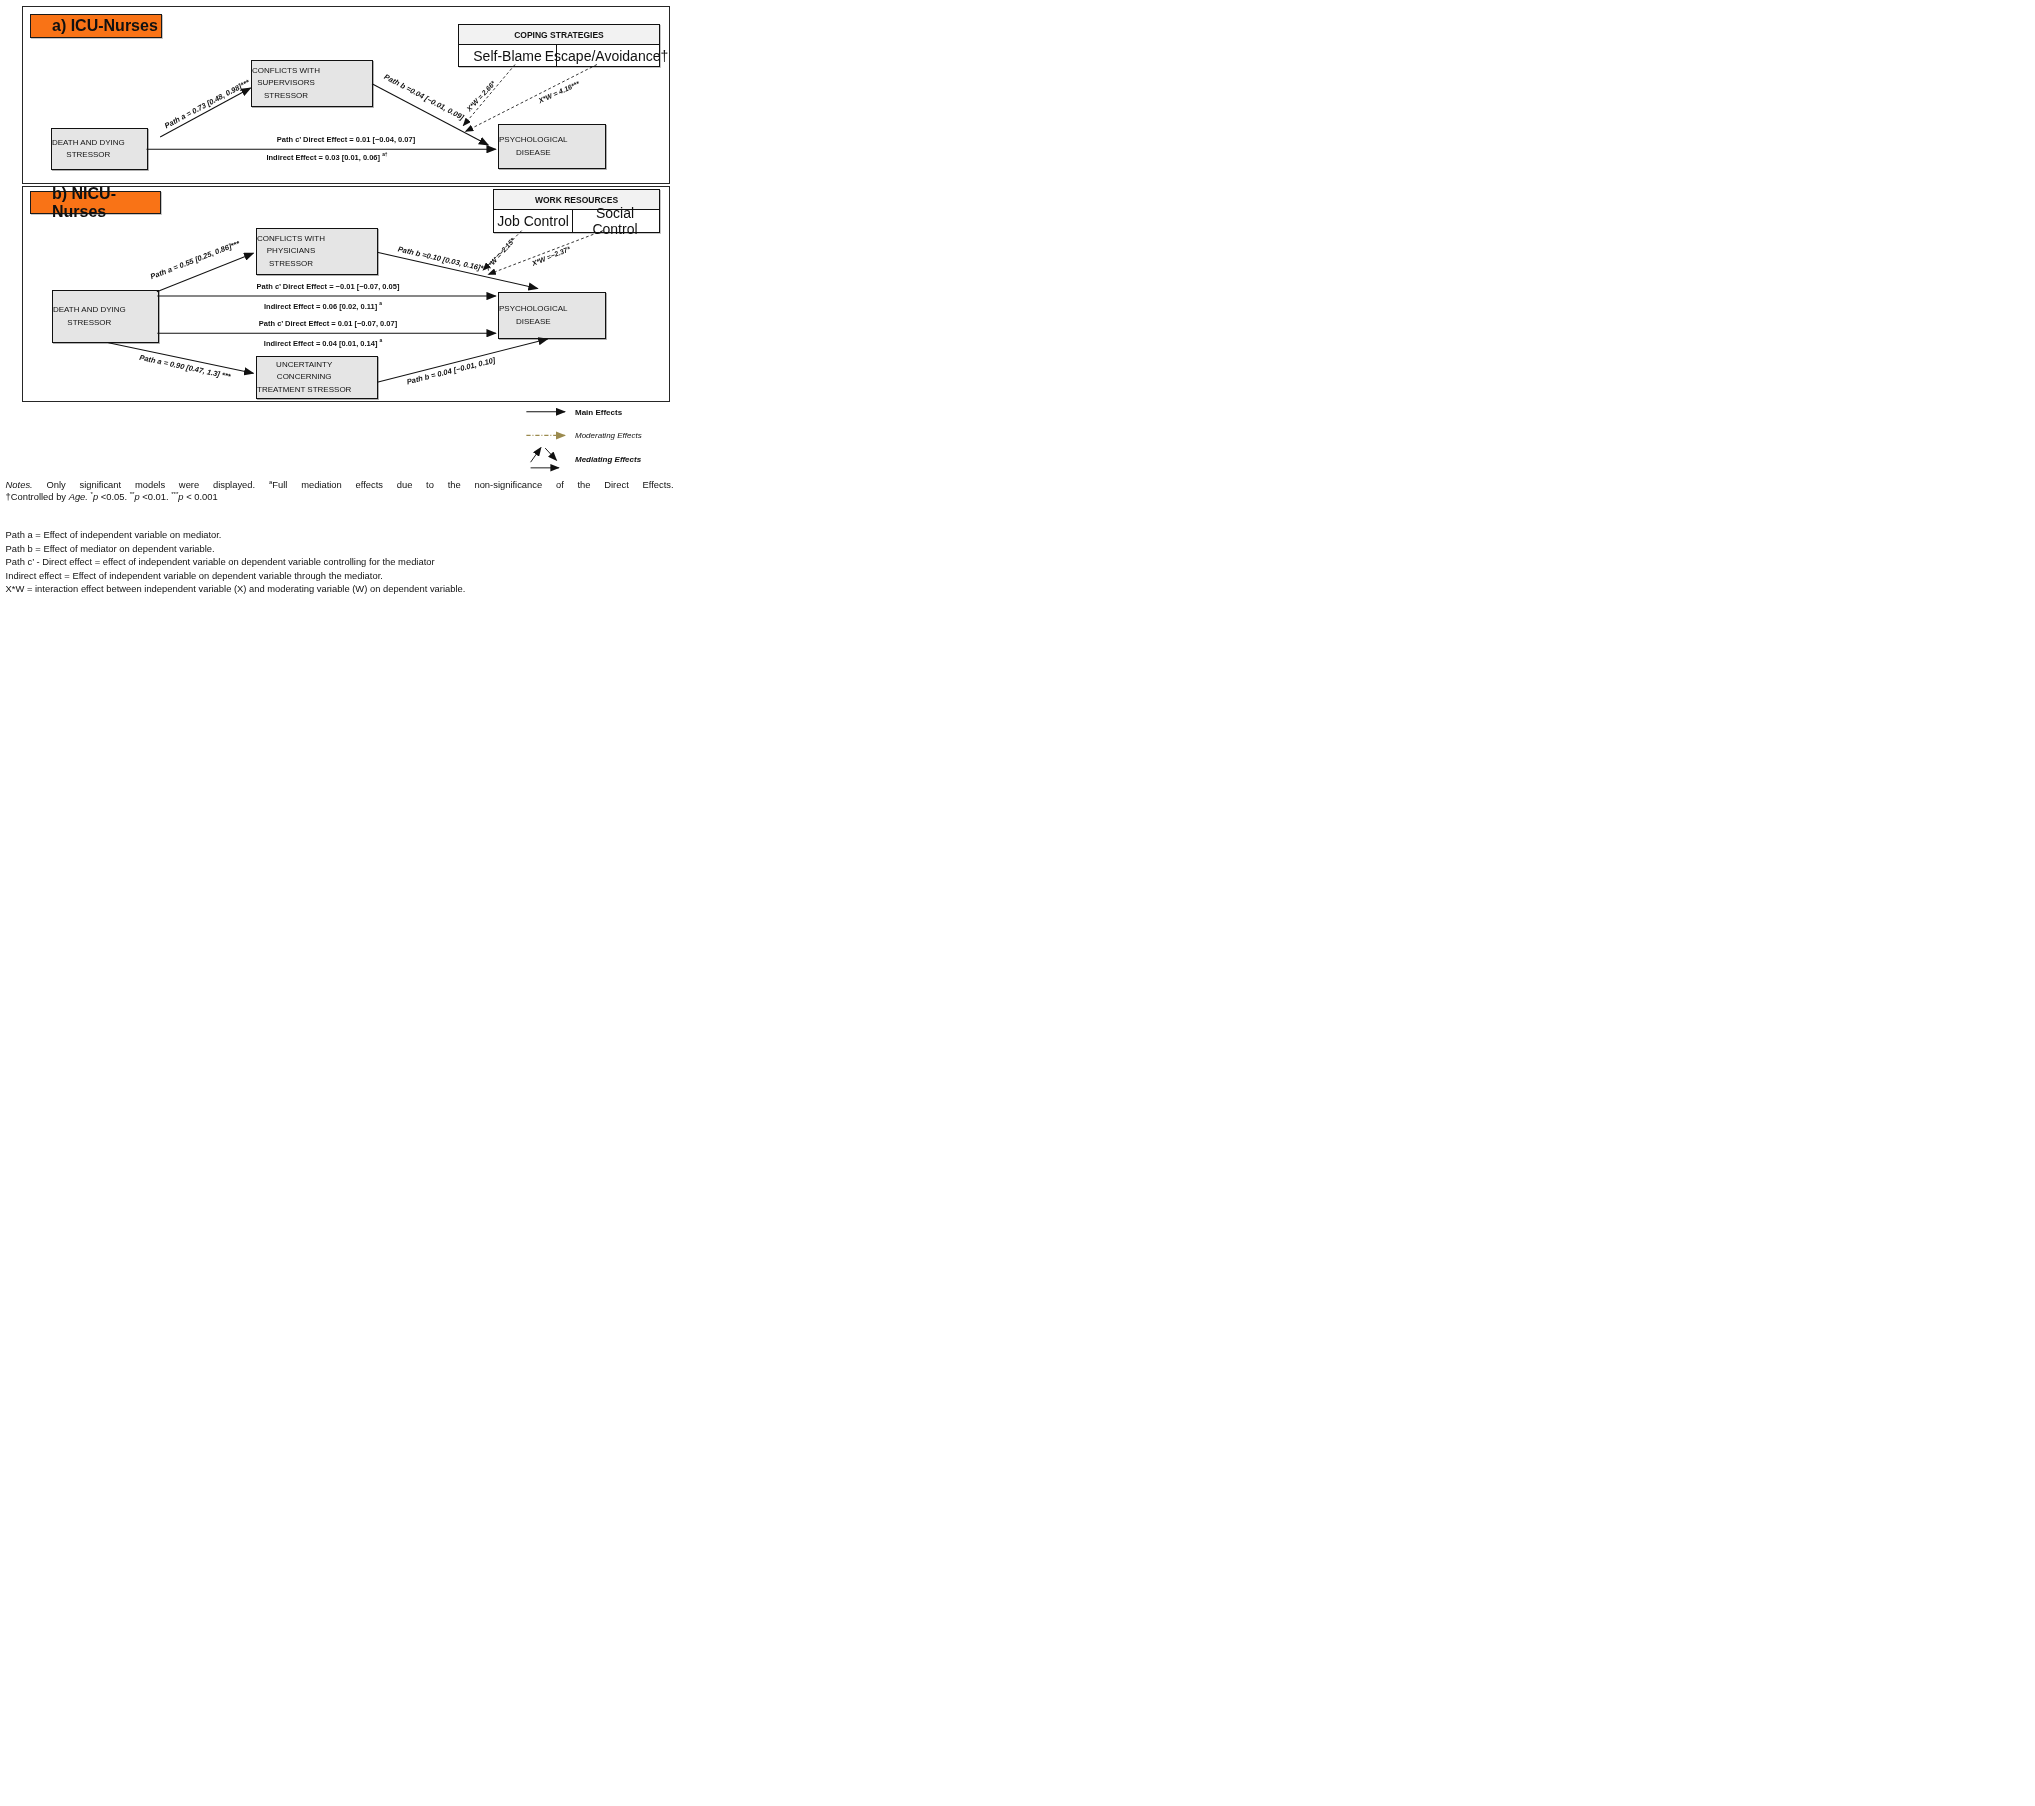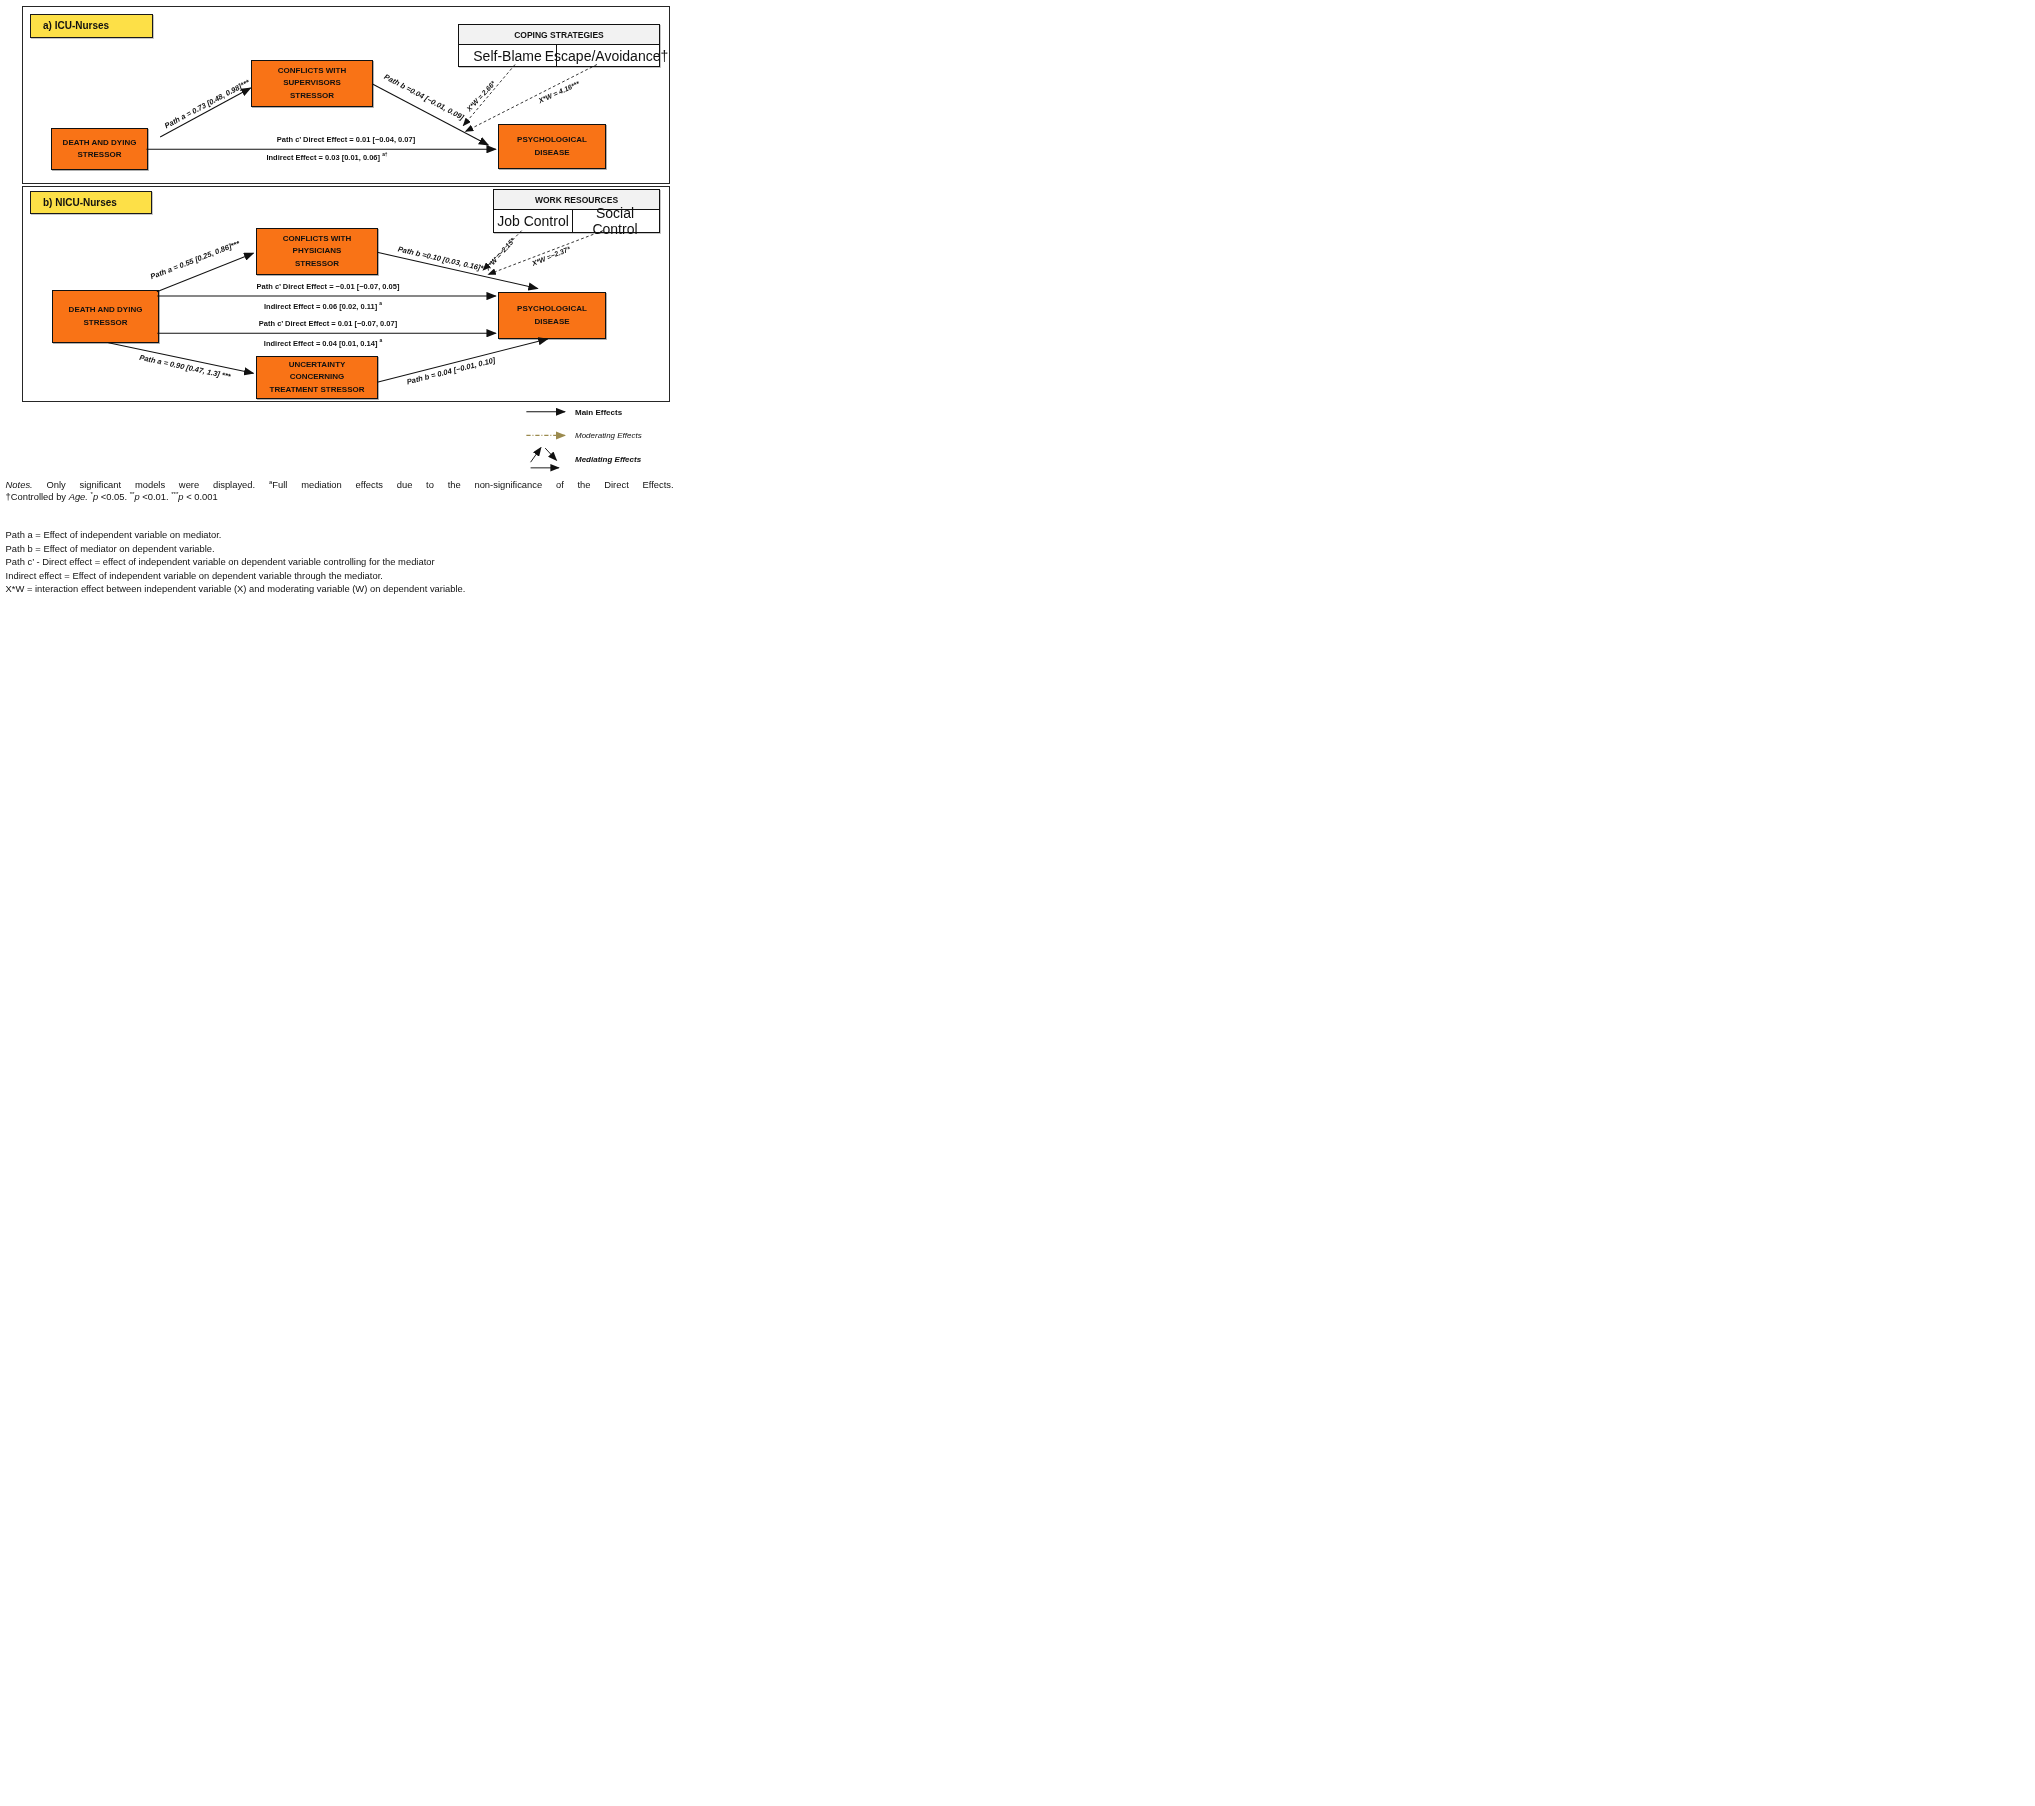--- a/index.html
+++ b/index.html
@@ -2,30 +2,30 @@
 <html style="font-size:7.5px"><head>
 <meta charset="utf-8">
 <style>
   html,body{margin:0;padding:0;background:#ffffff;}
   .canvas{
     position:relative; width:679px; height:602px; background:#ffffff;
     font-family:"Liberation Sans", sans-serif; color:#111; overflow:hidden;
   }
   .panel{position:absolute; border:1.4px solid #262626; background:#fff;}
   .panel-label{
-    position:absolute; border:1.4px solid #1a1a1a; background:#fde047;
-    display:flex; align-items:center; padding-left:12px;
-    font-weight:700; font-size:10px; box-shadow:0.9px 0.9px 0 rgba(0,0,0,.25);
+    position:absolute; border:1.4px solid #1a1a1a; background:#f97316;
+    display:flex; align-items:center; padding-left:21px;
+    font-weight:700; font-size:16px; box-shadow:0.9px 0.9px 0 rgba(0,0,0,.25);
   }
   .node{
-    position:absolute; background:#f97316; border:0.9px solid #111;
+    position:absolute; background:#e5e5e5; border:0.9px solid #111;
     border-top-width:1.4px; border-bottom-width:1.4px;
     box-shadow:0.9px 0.9px 0 rgba(0,0,0,.35);
-    display:flex; align-items:center; justify-content:center; text-align:center;
-    font-weight:700; font-size:8px; line-height:1.55; z-index:2;
+    display:flex; align-items:center; text-align:center;
+    font-weight:400; font-size:8px; line-height:1.55; z-index:2;
   }
   .node span{white-space:pre-line;}
   .modtable{position:absolute; border:1.4px solid #111; background:#fff; z-index:2; box-shadow:0.9px 0.9px 0 rgba(0,0,0,.25);}
   .mt-header{
     border-bottom:1.4px solid #111; background:#f2f2f2; display:flex;
     align-items:center; justify-content:center; font-weight:700; font-size:8.5px;
   }
   .mt-cells{display:flex;}
   .mt-cell{display:flex; align-items:center; justify-content:center; font-size:14px;}
   .mt-cell.first{border-right:1.4px solid #111;}

